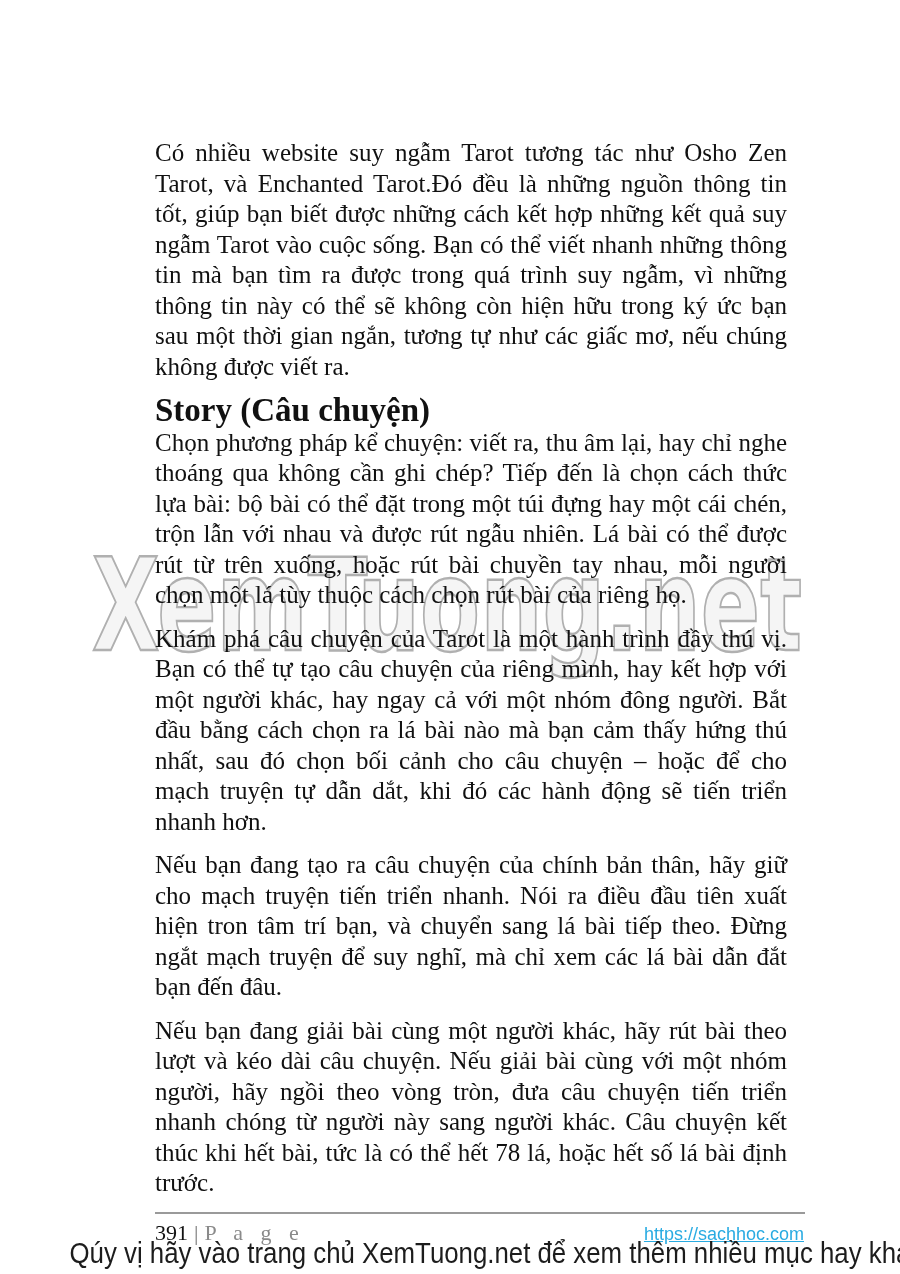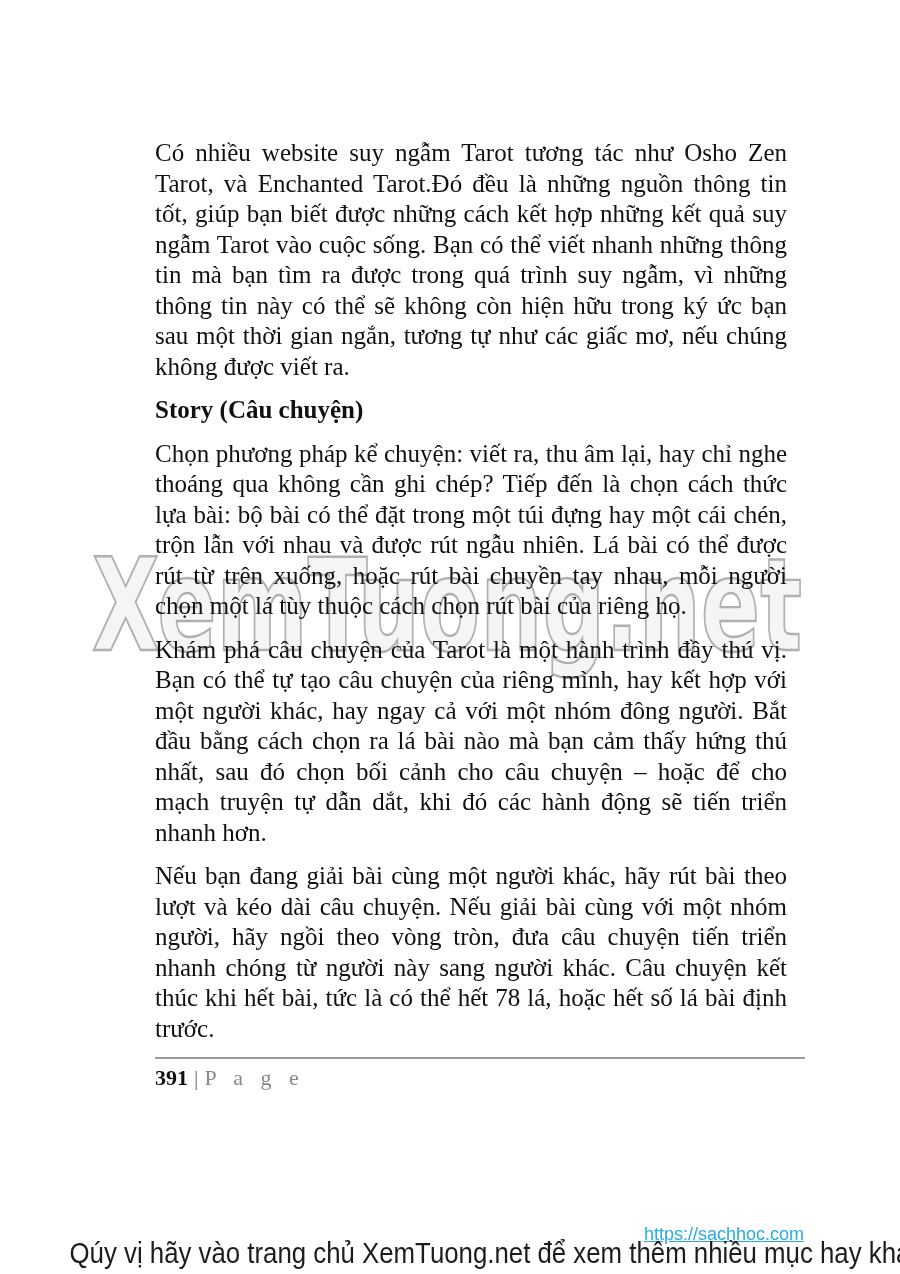--- a/index.html
+++ b/index.html
@@ -35,33 +35,33 @@
     left: 155px; top: 138px;
     width: 650px;
     z-index: 1;
     color: #111111;
     font-size: 25px;
     line-height: 30.5px;
     text-align: justify;
   }
   .content p { margin: 0 18px 13px 0; }
   .heading {
-    font-size: 25px;
+    font-size: 33px;
     font-weight: bold;
-    margin: 0 0 13px 0;
+    margin: 0 0 2px 0;
     text-align: left;
   }
   .page-rule {
     border: none;
     border-top: 2px solid #9a9a9a;
     margin: 8px 0 6px 0;
     width: 100%;
   }
   .page-number-row { font-size: 22px; line-height: 26px; text-align: left; }
-  .pn-num  { font-weight: bold; color: #111111; }
+  .pn-num  { font-weight: normal; color: #111111; }
   .pn-sep  { color: #777777; margin: 0 6px; }
   .pn-label{ color: #8a8a8a; letter-spacing: 6px; margin-top: 37px; }
 
   
   .bottom-footer {
     position: absolute;
     left: 0; right: 0; bottom: 0;
     height: 76px;
     z-index: 2;
   }
@@ -98,20 +98,21 @@
     <svg width="720" height="150" viewBox="0 0 720 150" aria-hidden="true">
       <text x="2" y="108" font-size="128" textLength="710" lengthAdjust="spacingAndGlyphs">XemTuong.net</text>
     </svg>
   </div>
 
   <div class="content">
     <p>Có nhiều website suy ngẫm Tarot tương tác như Osho Zen Tarot, và Enchanted Tarot.Đó đều là những nguồn thông tin tốt, giúp bạn biết được những cách kết hợp những kết quả suy ngẫm Tarot vào cuộc sống. Bạn có thể viết nhanh những thông tin mà bạn tìm ra được trong quá trình suy ngẫm, vì những thông tin này có thể sẽ không còn hiện hữu trong ký ức bạn sau một thời gian ngắn, tương tự như các giấc mơ, nếu chúng không được viết ra.</p>
     <h2 class="heading">Story (Câu chuyện)</h2>
     <p>Chọn phương pháp kể chuyện: viết ra, thu âm lại, hay chỉ nghe thoáng qua không cần ghi chép? Tiếp đến là chọn cách thức lựa bài: bộ bài có thể đặt trong một túi đựng hay một cái chén, trộn lẫn với nhau và được rút ngẫu nhiên. Lá bài có thể được rút từ trên xuống, hoặc rút bài chuyền tay nhau, mỗi người chọn một lá tùy thuộc cách chọn rút bài của riêng họ.</p>
     <p>Khám phá câu chuyện của Tarot là một hành trình đầy thú vị. Bạn có thể tự tạo câu chuyện của riêng mình, hay kết hợp với một người khác, hay ngay cả với một nhóm đông người. Bắt đầu bằng cách chọn ra lá bài nào mà bạn cảm thấy hứng thú nhất, sau đó chọn bối cảnh cho câu chuyện – hoặc để cho mạch truyện tự dẫn dắt, khi đó các hành động sẽ tiến triển nhanh hơn.</p>
+    <p>Nếu bạn đang tạo ra câu chuyện của chính bản thân, hãy giữ cho mạch truyện tiến triển nhanh. Nói ra điều đầu tiên xuất hiện tron tâm trí bạn, và chuyển sang lá bài tiếp theo. Đừng ngắt mạch truyện để suy nghĩ, mà chỉ xem các lá bài dẫn đắt bạn đến đâu.</p>
     <p>Nếu bạn đang giải bài cùng một người khác, hãy rút bài theo lượt và kéo dài câu chuyện. Nếu giải bài cùng với một nhóm người, hãy ngồi theo vòng tròn, đưa câu chuyện tiến triển nhanh chóng từ người này sang người khác. Câu chuyện kết thúc khi hết bài, tức là có thể hết 78 lá, hoặc hết số lá bài định trước.</p>
 
     <hr class="page-rule">
 
     <div class="page-number-row">
       <span class="pn-num">391</span><span class="pn-sep">|</span><span class="pn-label">P a g e</span>
     </div>
   </div>
 
   <div class="bottom-footer">

